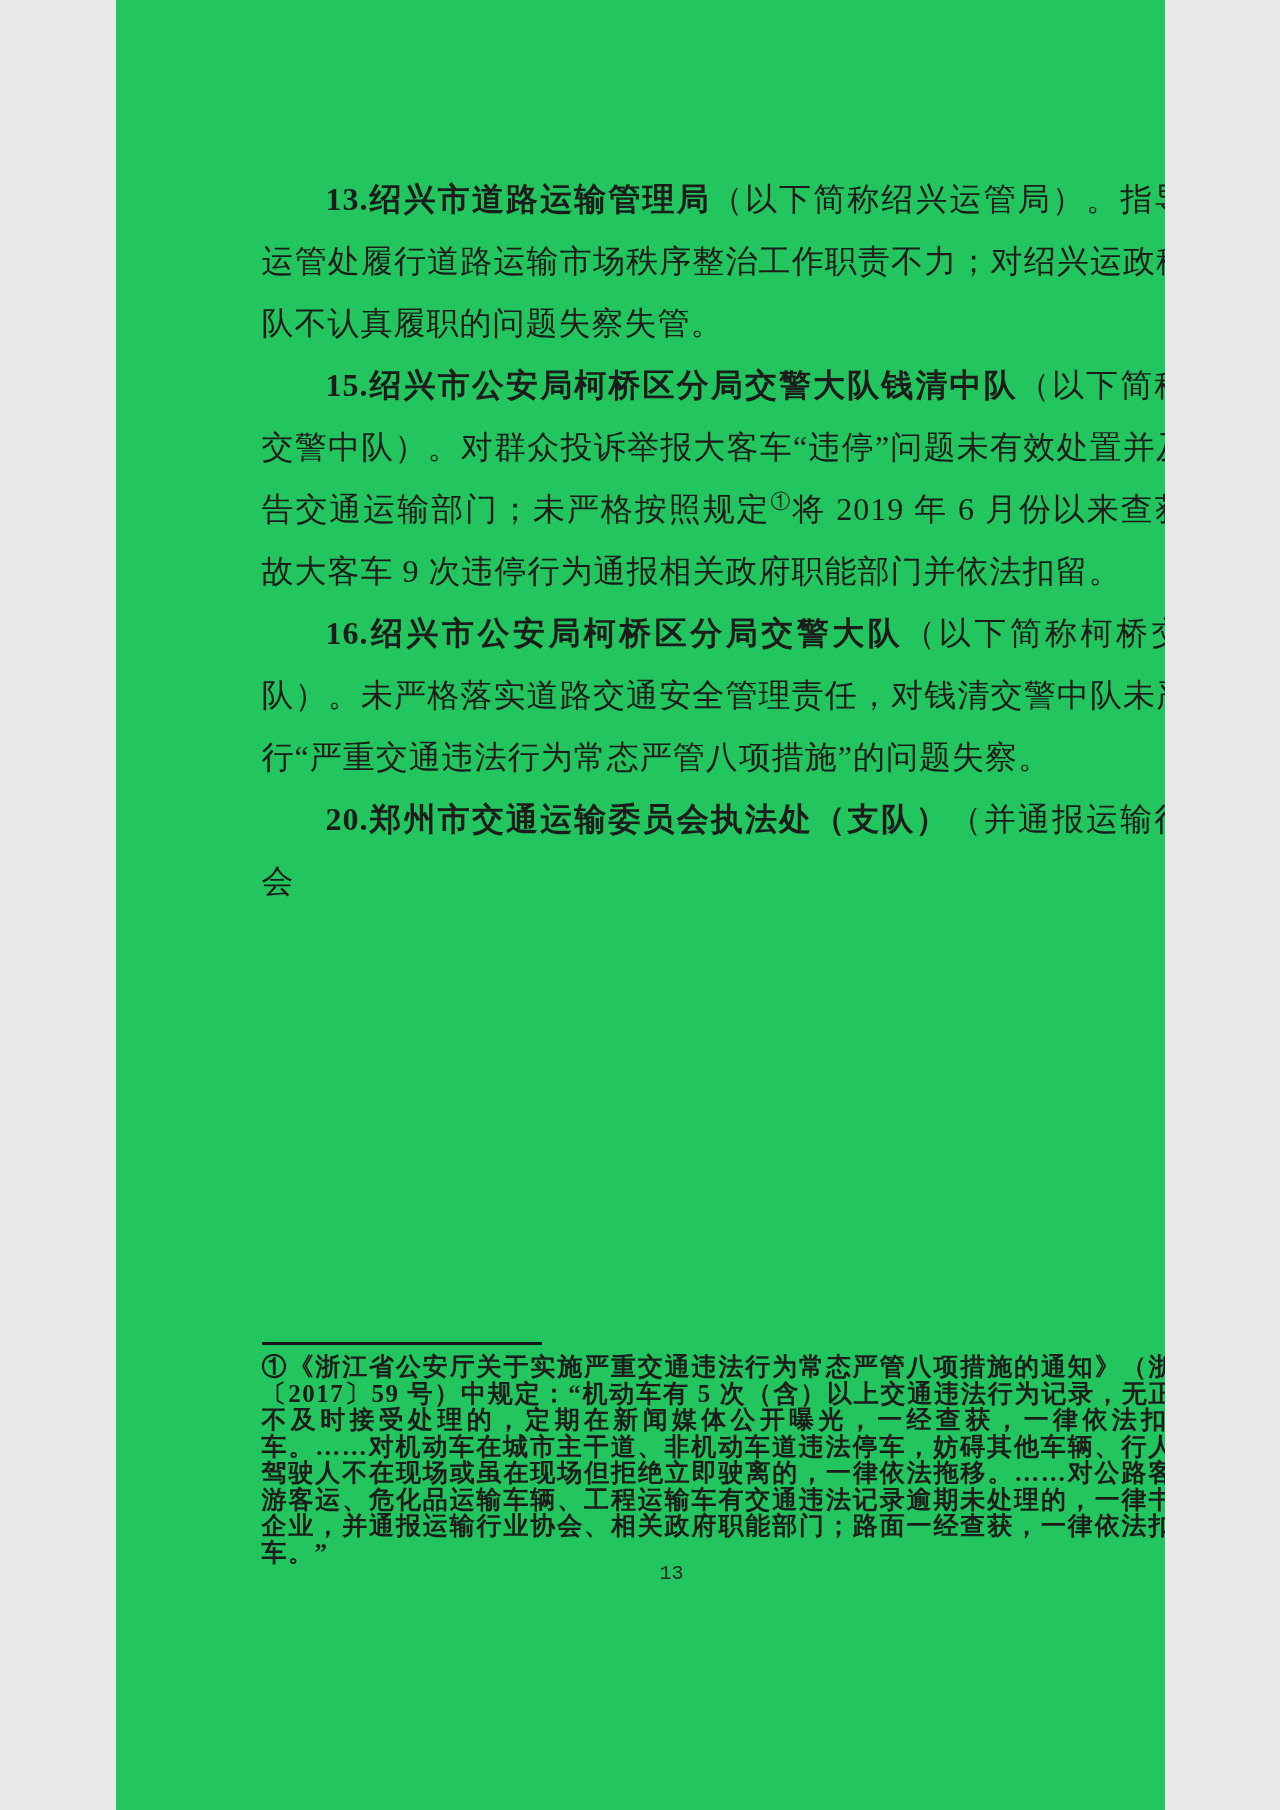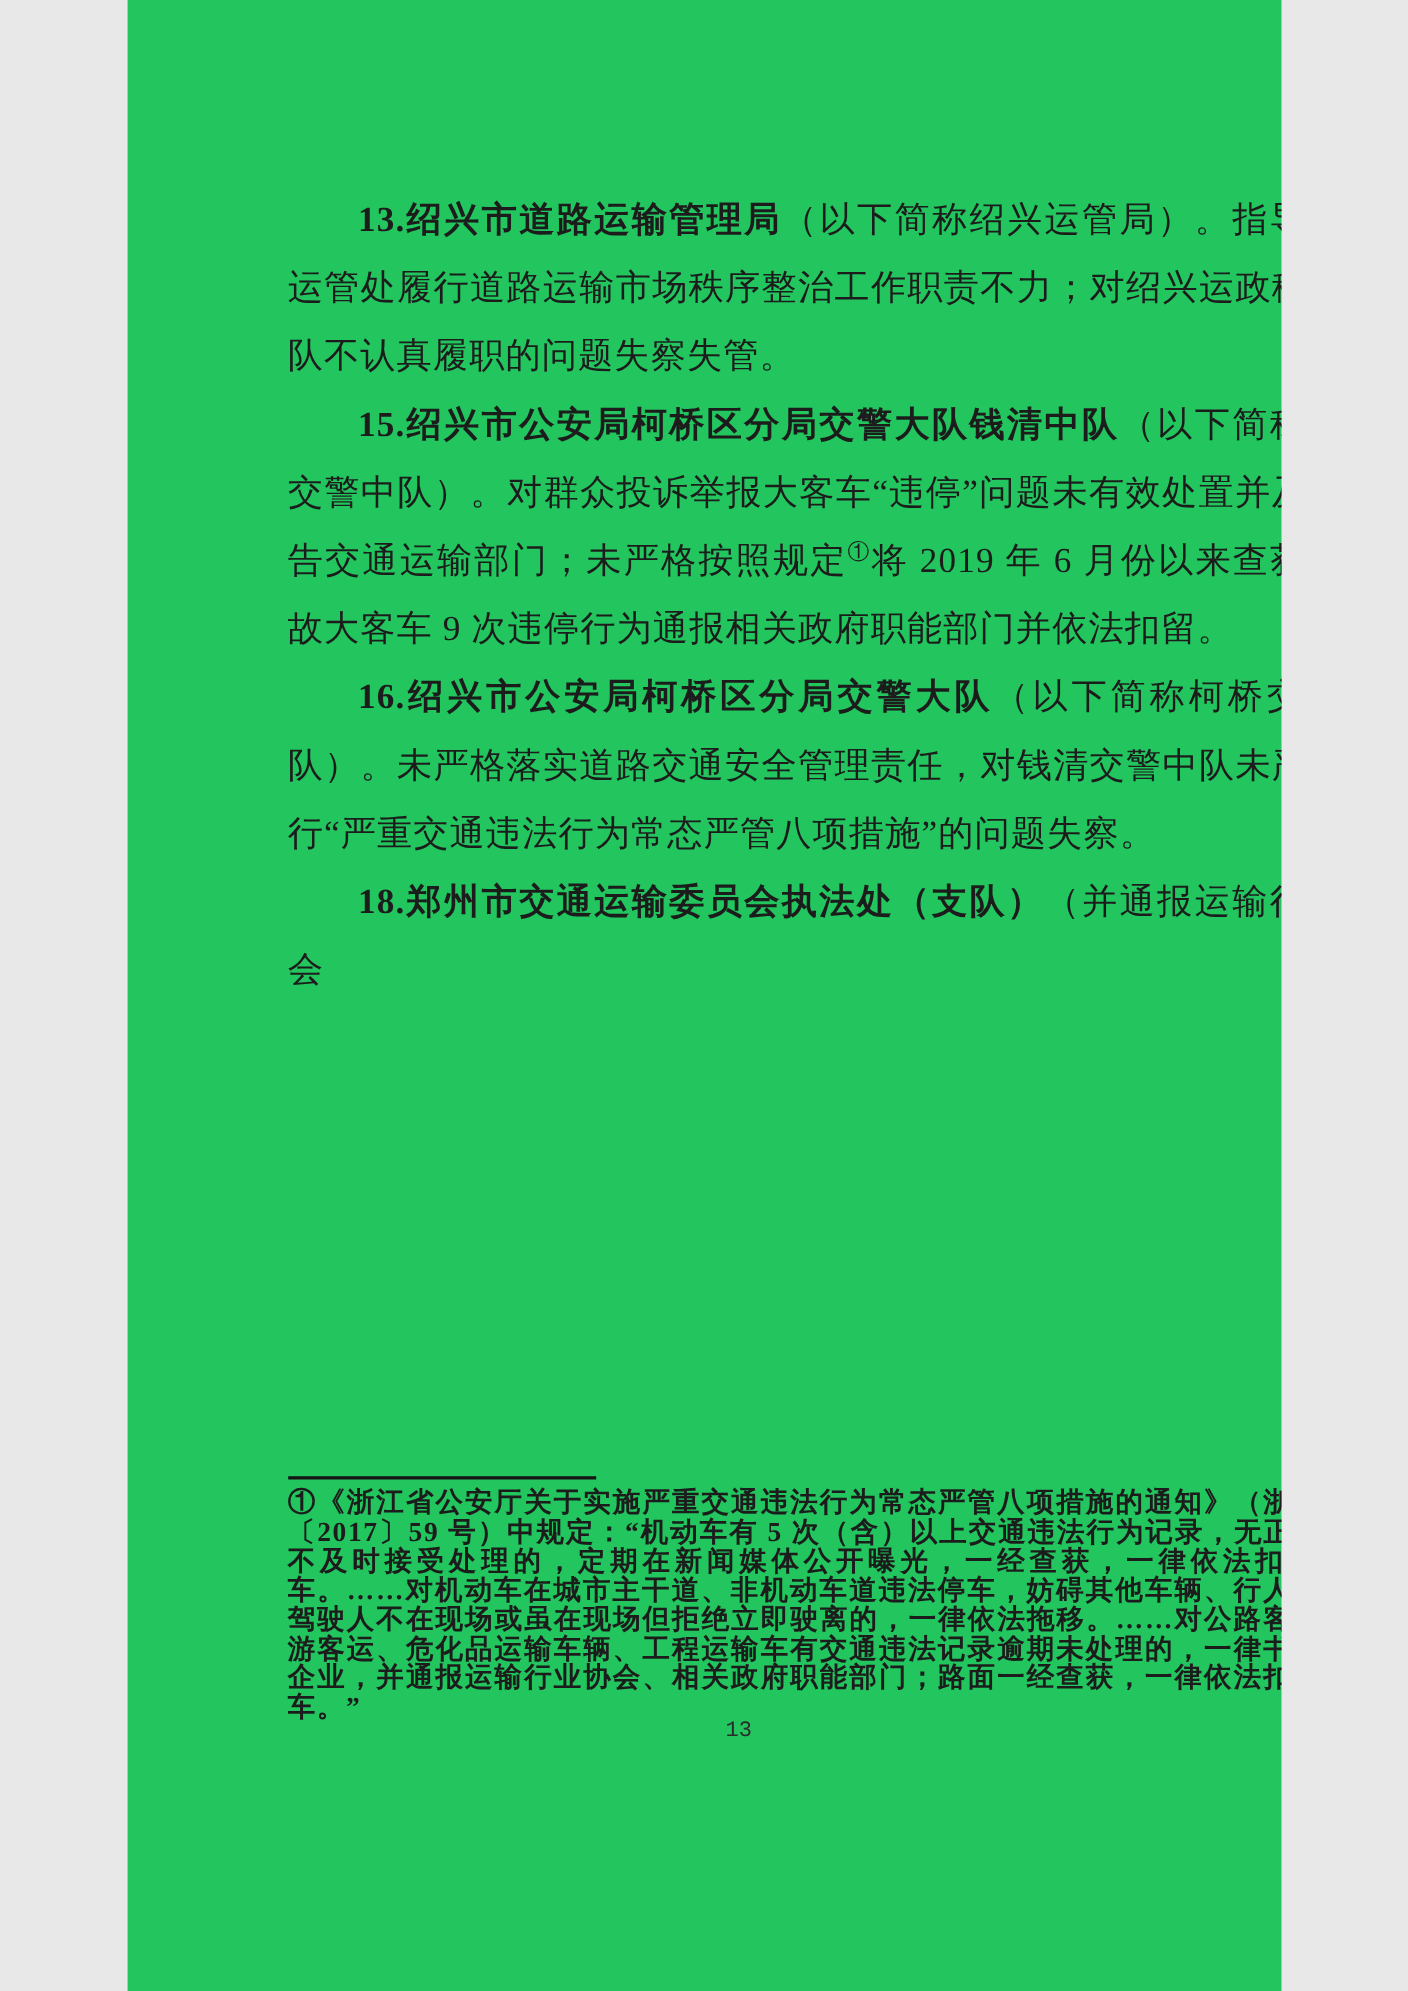--- a/index.html
+++ b/index.html
@@ -73,21 +73,21 @@
 </style>
 </head>
 <body>
 
 <div class="page">
 
   <div class="body-text">
       <p class="para"><span class="seg-bold">13.绍兴市道路运输管理局</span><span class="seg-normal">（以下简称绍兴运管局）。指导柯桥运管处履行道路运输市场秩序整治工作职责不力；对绍兴运政稽查支队不认真履职的问题失察失管。</span></p>
       <p class="para"><span class="seg-bold">15.绍兴市公安局柯桥区分局交警大队钱清中队</span><span class="seg-normal">（以下简称钱清交警中队）。对群众投诉举报大客车“违停”问题未有效处置并及时抄告交通运输部门；未严格按照规定</span><sup class="seg-sup">①</sup><span class="seg-normal">将 2019 年 6 月份以来查获的事故大客车 9 次违停行为通报相关政府职能部门并依法扣留。</span></p>
       <p class="para"><span class="seg-bold">16.绍兴市公安局柯桥区分局交警大队</span><span class="seg-normal">（以下简称柯桥交警大队）。未严格落实道路交通安全管理责任，对钱清交警中队未严格执行“严重交通违法行为常态严管八项措施”的问题失察。</span></p>
-      <p class="para"><span class="seg-bold">18.郑州市交通运输委员会执法处（支队）</span><span class="seg-normal">（并通报运输行业协会</span></p>
+      <p class="para"><span class="seg-bold">20.郑州市交通运输委员会执法处（支队）</span><span class="seg-normal">（并通报运输行业协会</span></p>
     </div>
 
   <div class="footnote-divider"></div>
 
   <p class="footnote">①《浙江省公安厅关于实施严重交通违法行为常态严管八项措施的通知》（浙公通字〔2017〕59 号）中规定：“机动车有 5 次（含）以上交通违法行为记录，无正当理由不及时接受处理的，定期在新闻媒体公开曝光，一经查获，一律依法扣留机动车。……对机动车在城市主干道、非机动车道违法停车，妨碍其他车辆、行人通行，驾驶人不在现场或虽在现场但拒绝立即驶离的，一律依法拖移。……对公路客运、旅游客运、危化品运输车辆、工程运输车有交通违法记录逾期未处理的，一律书面通知企业，并通报运输行业协会、相关政府职能部门；路面一经查获，一律依法扣留机动车。”</p>
 
   <div class="page-number">13</div>
 
 </div>
 

